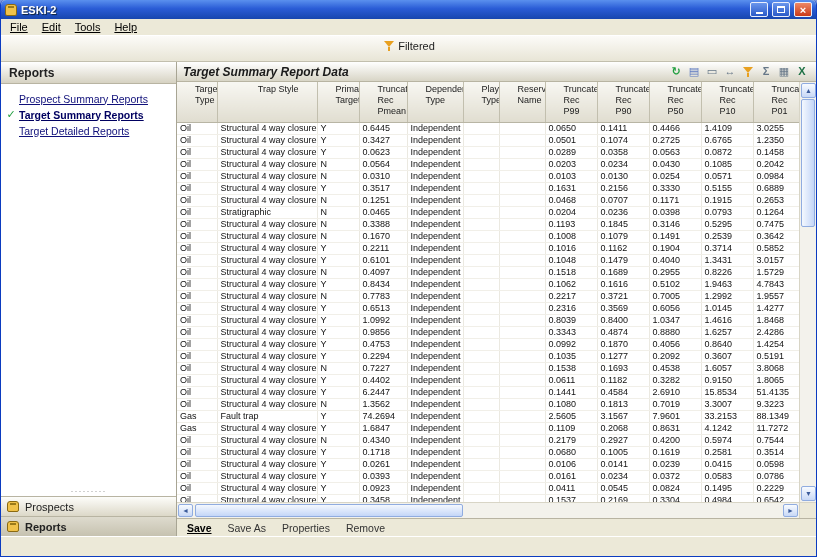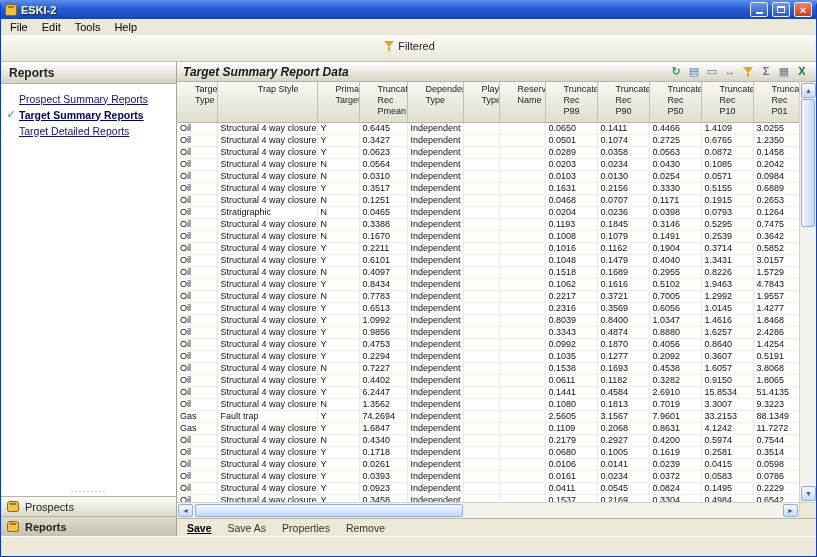--- a/index.html
+++ b/index.html
@@ -9,21 +9,21 @@
   
   .titlebar{height:19px;background:linear-gradient(#5a90ee,#2a5cd6 45%,#1746ae);display:flex;align-items:center;padding:0 4px;gap:4px;border-radius:5px 5px 0 0;}
   .win-icon{width:12px;height:12px;background:#f0c24a;border:1px solid #8a6a12;border-radius:3px 3px 2px 2px;position:relative;}
   .win-icon::before{content:"";position:absolute;top:1px;left:2px;right:2px;height:2px;background:#9a7a1a;}
   .titlebar .title{color:#fff;font-weight:bold;font-size:11px;text-shadow:1px 1px 1px #123;flex:1;}
   .tb-btn{width:18px;height:15px;border:1px solid #e8eefc;border-radius:2px;background:linear-gradient(#6a96ec,#2a5ac8);color:#fff;display:flex;align-items:center;justify-content:center;font-size:11px;font-weight:bold;}
   .tb-btn.close{background:linear-gradient(#ee8866,#ca3a18);}
   .glyph-min{width:7px;height:2px;background:#fff;margin-top:7px;}
   .glyph-max{width:8px;height:7px;border:1px solid #fff;border-top:2px solid #fff;}
   
-  .menubar{height:17px;display:flex;align-items:center;background:#ece9d8;border-bottom:1px solid #fff;padding:0 2px;}
+  .menubar{height:17px;display:flex;align-items:center;background:#ece9d8;border-bottom:1px solid #fff;padding:0 2px;text-decoration:underline;}
   .menu-item{padding:1px 7px;cursor:default;}
   
   .toolbar{height:26px;display:flex;align-items:center;background:linear-gradient(#fcfbf8,#e8e5d6);border-bottom:1px solid #c2bfae;padding:0 3px;gap:1px;white-space:nowrap;flex-direction:column;}
   .tbtn{display:flex;align-items:center;gap:3px;padding:2px 4px;border:1px solid transparent;border-radius:2px;font-size:11px;color:#222;}
   .tbtn.active{background:linear-gradient(#fee89c,#fbc95c);border-color:#d89a28;}
   .tsep{width:1px;height:17px;background:#b8b5a2;border-right:1px solid #fff;margin:0 3px;}
   .ticon{width:13px;height:13px;display:flex;align-items:center;justify-content:center;font-size:11px;font-weight:bold;flex:none;line-height:1;}
   .i-funnel{flex-direction:column;}
   .i-funnel::before{content:"";width:0;height:0;border-left:5px solid transparent;border-right:5px solid transparent;border-top:6px solid #e8a020;}
   .i-funnel::after{content:"";width:2px;height:4px;background:#e8a020;}

